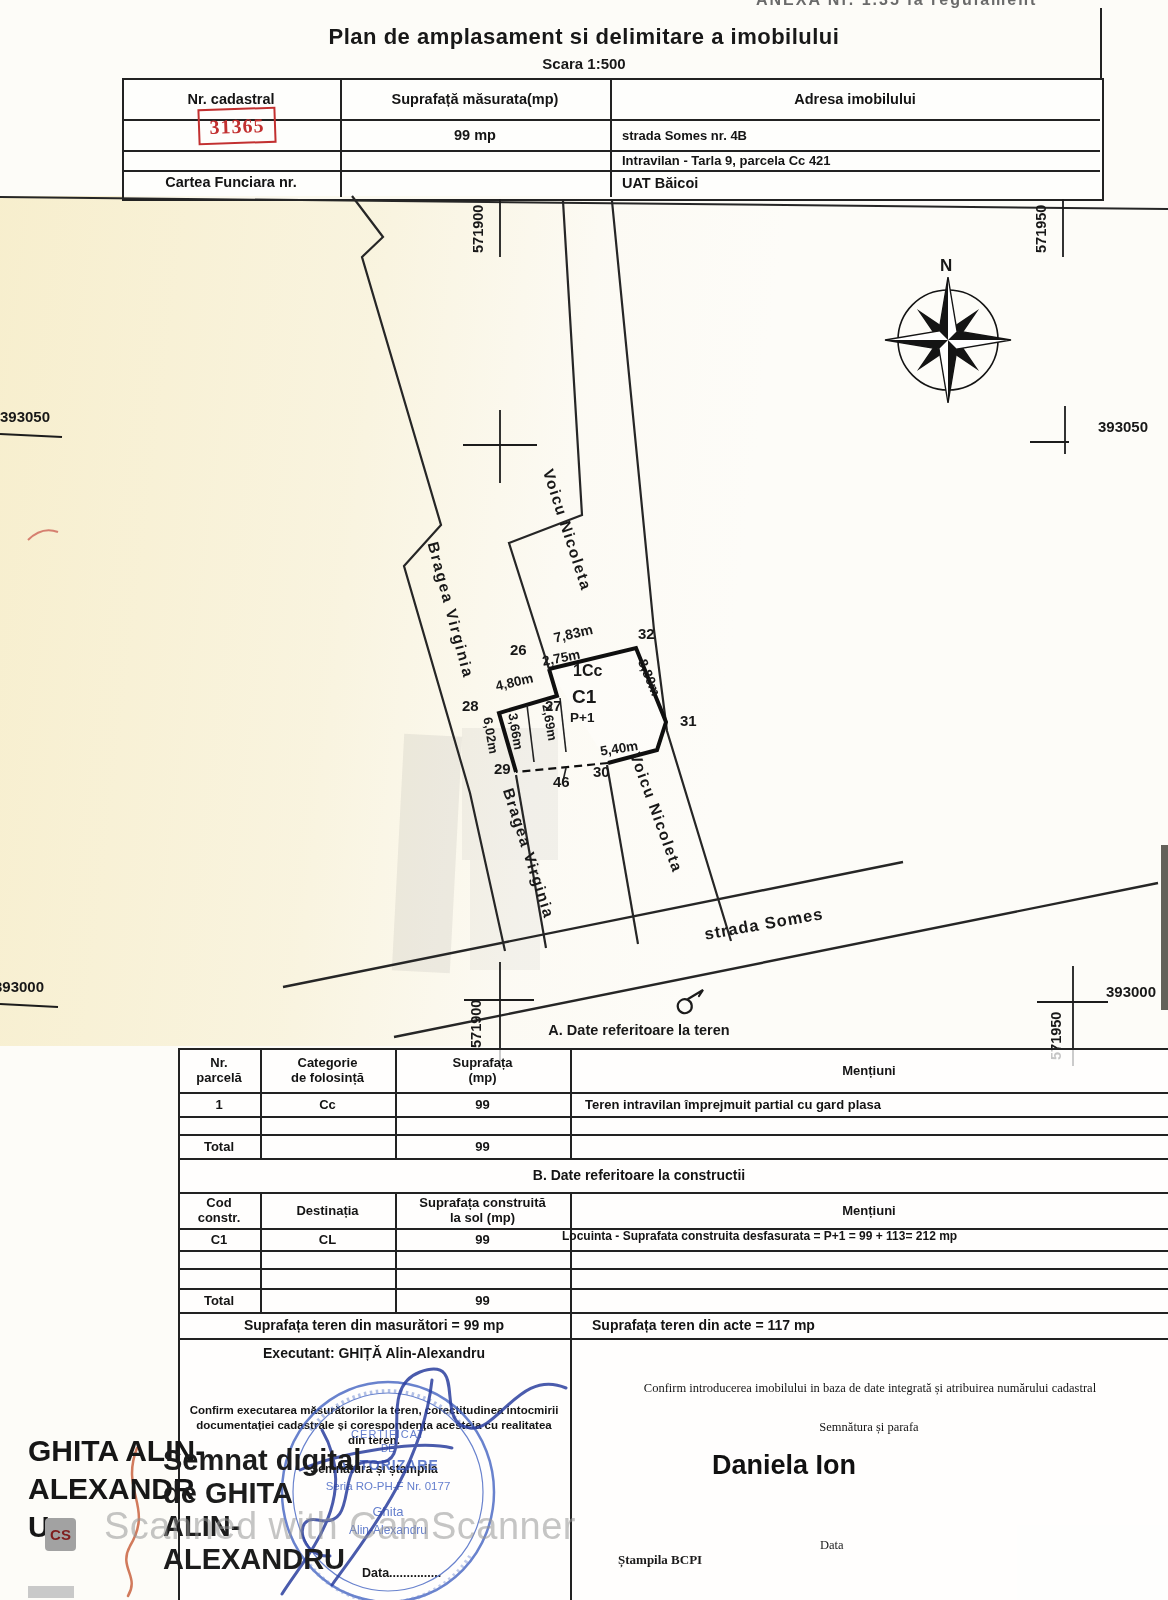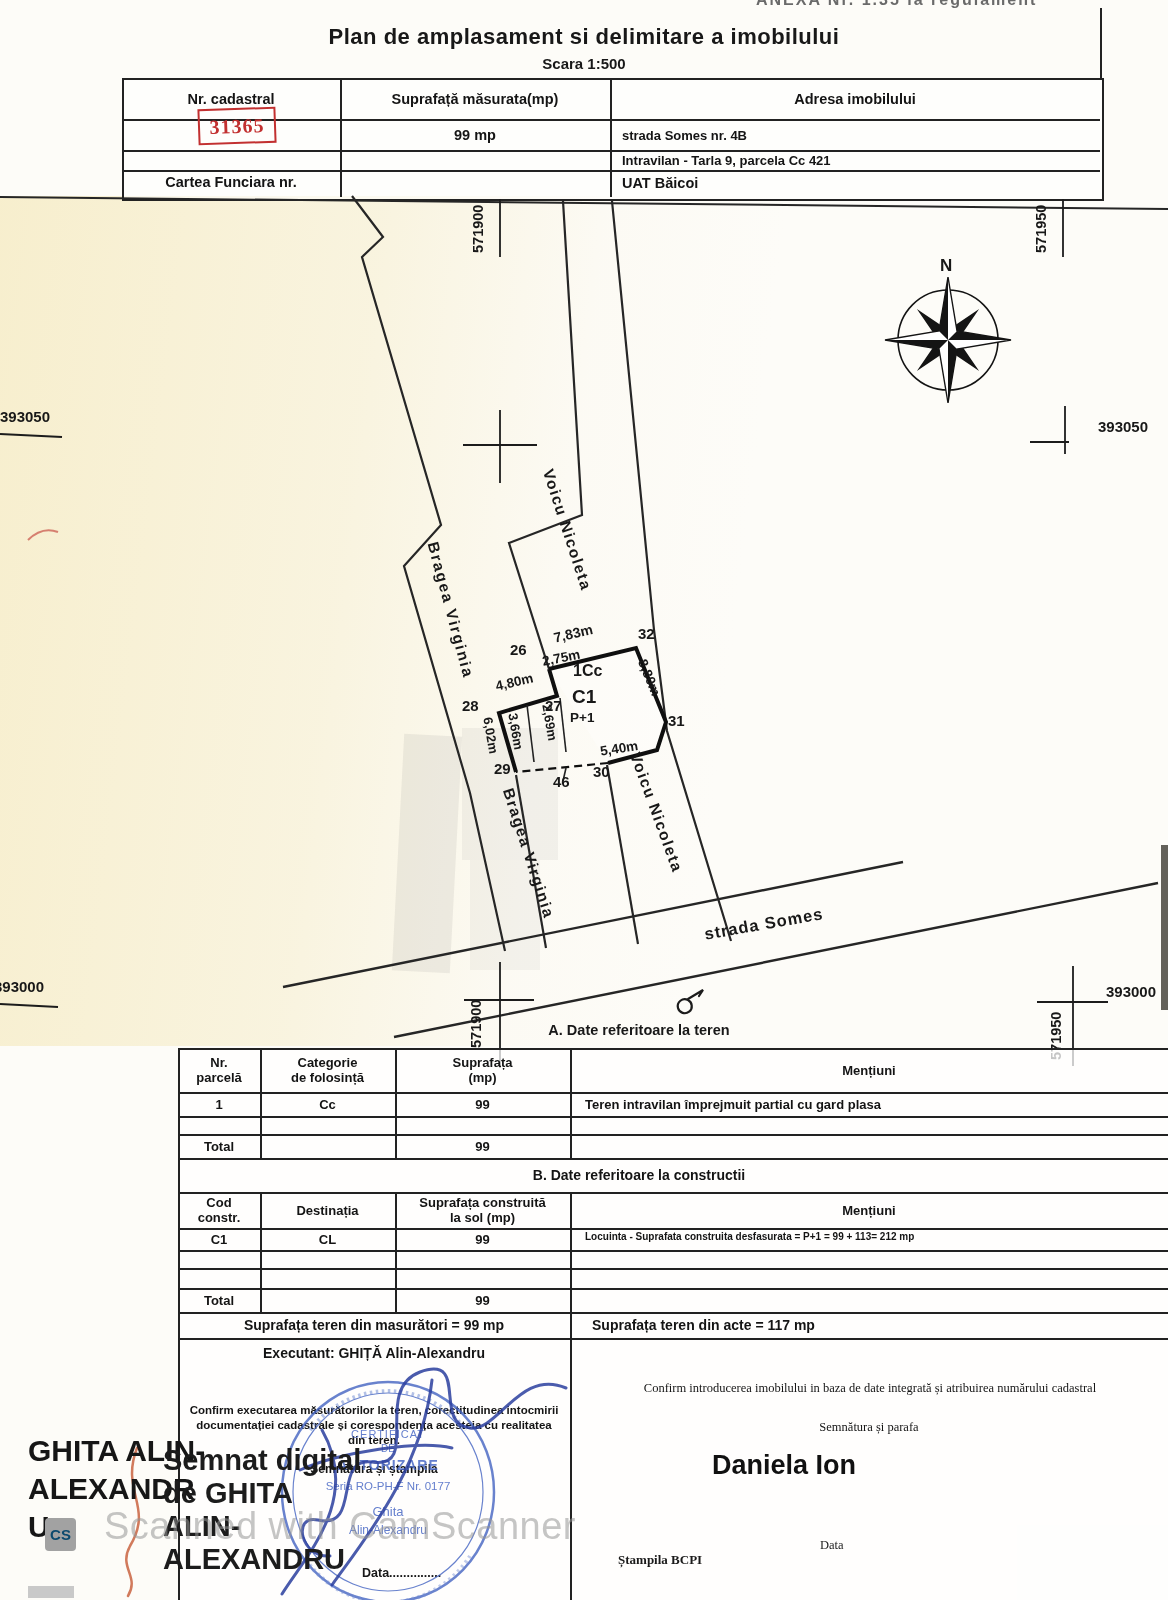--- a/index.html
+++ b/index.html
@@ -119,21 +119,21 @@
   <div class="abs lbl rot" style="left:441px;top:540px;font-size:15.5px;letter-spacing:1.8px;transform:rotate(75deg);">Bragea Virginia</div>
   <div class="abs lbl rot" style="left:516px;top:786px;font-size:15.5px;letter-spacing:1.5px;transform:rotate(72deg);">Bragea Virginia</div>
   <div class="abs lbl rot" style="left:643px;top:750px;font-size:15.5px;letter-spacing:1.5px;transform:rotate(70deg);">Voicu Nicoleta</div>
   <div class="abs lbl rot" style="left:703px;top:925px;font-size:16.5px;letter-spacing:1px;transform:rotate(-10deg);">strada Somes</div>
 
   <div class="abs lbl" style="left:510px;top:641px;font-size:15px;">26</div>
   <div class="abs lbl" style="left:545px;top:697px;font-size:15px;">27</div>
   <div class="abs lbl" style="left:462px;top:697px;font-size:15px;">28</div>
   <div class="abs lbl" style="left:494px;top:760px;font-size:15px;">29</div>
   <div class="abs lbl" style="left:593px;top:763px;font-size:15px;">30</div>
-  <div class="abs lbl" style="left:668px;top:712px;font-size:15px;">31</div>
+  <div class="abs lbl" style="left:668px;top:712px;font-size:15px;padding-left:12px;">31</div>
   <div class="abs lbl" style="left:638px;top:625px;font-size:15px;">32</div>
   <div class="abs lbl" style="left:553px;top:773px;font-size:15px;">46</div>
 
   <div class="abs lbl rot" style="left:552px;top:630px;font-size:14px;transform:rotate(-13deg);">7,83m</div>
   <div class="abs lbl rot" style="left:541px;top:654px;font-size:13.5px;transform:rotate(-11deg);">2,75m</div>
   <div class="abs lbl rot" style="left:494px;top:679px;font-size:13.5px;transform:rotate(-13deg);">4,80m</div>
   <div class="abs lbl rot" style="left:649px;top:657px;font-size:13.5px;transform:rotate(68deg);">8,80m</div>
   <div class="abs lbl rot" style="left:495px;top:716px;font-size:13px;transform:rotate(80deg);">6,02m</div>
   <div class="abs lbl rot" style="left:520px;top:712px;font-size:13px;transform:rotate(80deg);">3,66m</div>
   <div class="abs lbl rot" style="left:554px;top:703px;font-size:13px;transform:rotate(80deg);">2,69m</div>
@@ -183,21 +183,21 @@
   <div class="cell" style="left:178px;top:1158px;width:922px;height:34px;font-size:14px;">B. Date referitoare la constructii</div>
   <div class="cell" style="left:178px;top:1192px;width:82px;height:36px;font-size:13px;">Cod
 constr.</div>
   <div class="cell" style="left:260px;top:1192px;width:135px;height:36px;font-size:13px;">Destinația</div>
   <div class="cell" style="left:395px;top:1192px;width:175px;height:36px;font-size:13px;">Suprafața construită
 la sol (mp)</div>
   <div class="cell" style="left:570px;top:1192px;width:598px;height:36px;font-size:13px;">Mențiuni</div>
   <div class="cell" style="left:178px;top:1228px;width:82px;height:22px;font-size:13px;">C1</div>
   <div class="cell" style="left:260px;top:1228px;width:135px;height:22px;font-size:13px;">CL</div>
   <div class="cell" style="left:395px;top:1228px;width:175px;height:22px;font-size:13px;">99</div>
-  <div class="cell cellL" style="left:585px;top:1228px;width:570px;height:16px;font-size:10px;">Locuinta - Suprafata construita desfasurata = P+1 = 99 + 113= 212 mp</div>
+  <div class="cell cellL" style="left:562px;top:1228px;width:570px;height:16px;font-size:12px;">Locuinta - Suprafata construita desfasurata = P+1 = 99 + 113= 212 mp</div>
   <div class="cell" style="left:178px;top:1288px;width:82px;height:24px;font-size:13px;">Total</div>
   <div class="cell" style="left:395px;top:1288px;width:175px;height:24px;font-size:13px;">99</div>
   <div class="cell" style="left:178px;top:1312px;width:392px;height:26px;font-size:14px;">Suprafața teren din masurători = 99 mp</div>
   <div class="cell cellL" style="left:592px;top:1312px;width:560px;height:26px;font-size:14px;">Suprafața teren din acte = 117 mp</div>
 
   <div class="cell" style="left:178px;top:1342px;width:392px;height:22px;font-size:14px;">Executant:  GHIȚĂ Alin-Alexandru</div>
   <div class="cell" style="left:182px;top:1396px;width:384px;height:58px;font-size:11.5px;line-height:15px;">Confirm executarea măsurătorilor la teren, corectitudinea intocmirii
 documentației cadastrale și corespondența acesteia cu realitatea
 din teren.</div>
   <div class="cell" style="left:178px;top:1460px;width:392px;height:18px;font-size:12px;">Semnătura și ștampila</div>
@@ -237,17 +237,17 @@
 
   <div class="abs pre" style="left:28px;top:1432px;font-size:30px;font-weight:600;line-height:38px;color:#161616;z-index:6;">GHITA ALIN-
 ALEXANDR
 U</div>
   <div class="abs pre" style="left:163px;top:1444px;font-size:29px;font-weight:600;line-height:33px;color:#1c1c1c;z-index:6;">Semnat digital
 de GHITA
 ALIN-
 ALEXANDRU</div>
 
   <div class="abs" style="left:45px;top:1518px;width:31px;height:33px;background:#a2a2a2;border-radius:4px;display:flex;align-items:center;justify-content:center;z-index:8;">
-    <span style="color:#0c4a6e;font-weight:bold;font-size:15px;">CS</span>
+    <span style="color:#7f1d1d;font-weight:bold;font-size:15px;">CS</span>
   </div>
   <div class="abs" style="left:104px;top:1505px;font-size:38px;font-weight:500;color:rgba(150,150,150,0.55);letter-spacing:0.5px;white-space:nowrap;z-index:8;">Scanned with CamScanner</div>
 
 </div>
 
 </body></html>

